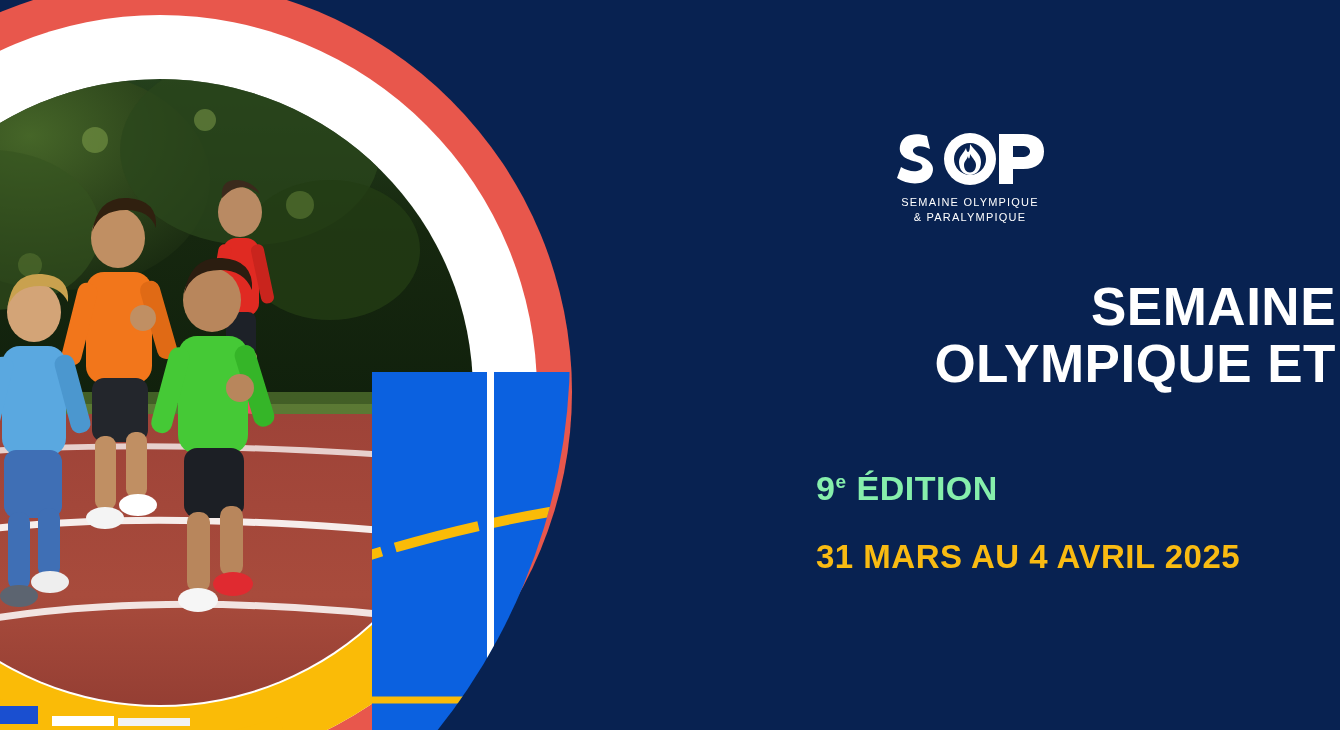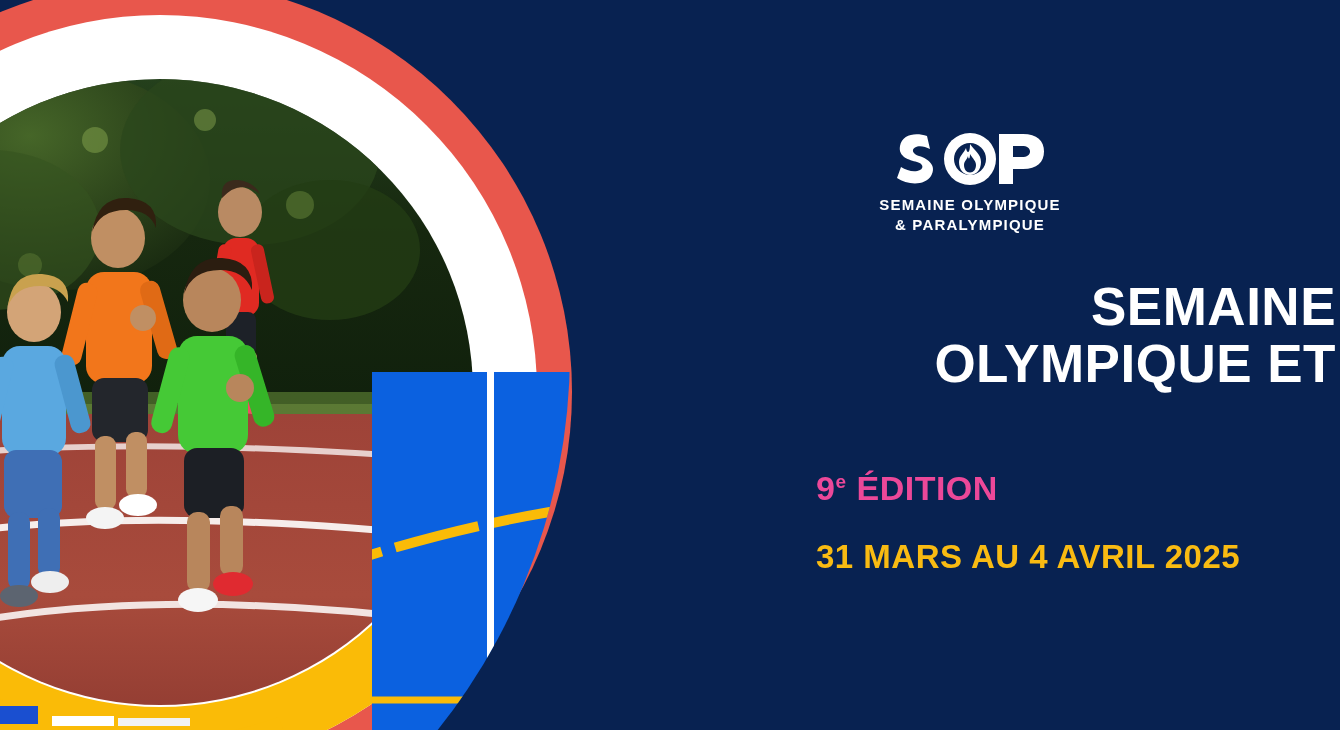--- a/index.html
+++ b/index.html
@@ -42,22 +42,22 @@
     width:300px;
   }
   #logo-mark {
     display:block;
     margin:0 auto;
     width:150px; height:62px;
   }
   .logo-sub {
     color:#ffffff;
     text-align:center;
-    font-weight:700;
-    font-size:15px;
+    font-weight:400;
+    font-size:11px;
     letter-spacing:1.2px;
     line-height:1.35;
     white-space:nowrap;
   }
   #logo-sub-wrap { margin-top:5px; }
 
   
   #headline {
     position:absolute;
     left:4px; top:278px;
@@ -70,21 +70,21 @@
     font-size:53px;
     line-height:57px;
     letter-spacing:0.5px;
     white-space:nowrap;
   }
 
   
   #edition {
     position:absolute;
     left:4px; top:468px;
-    color:#ec4899;
+    color:#86efac;
     font-weight:700;
     font-size:34px;
     line-height:40px;
     letter-spacing:0.5px;
     white-space:nowrap;
   }
   #edition sup {
     font-size:19px;
     vertical-align:super;
     line-height:0;

